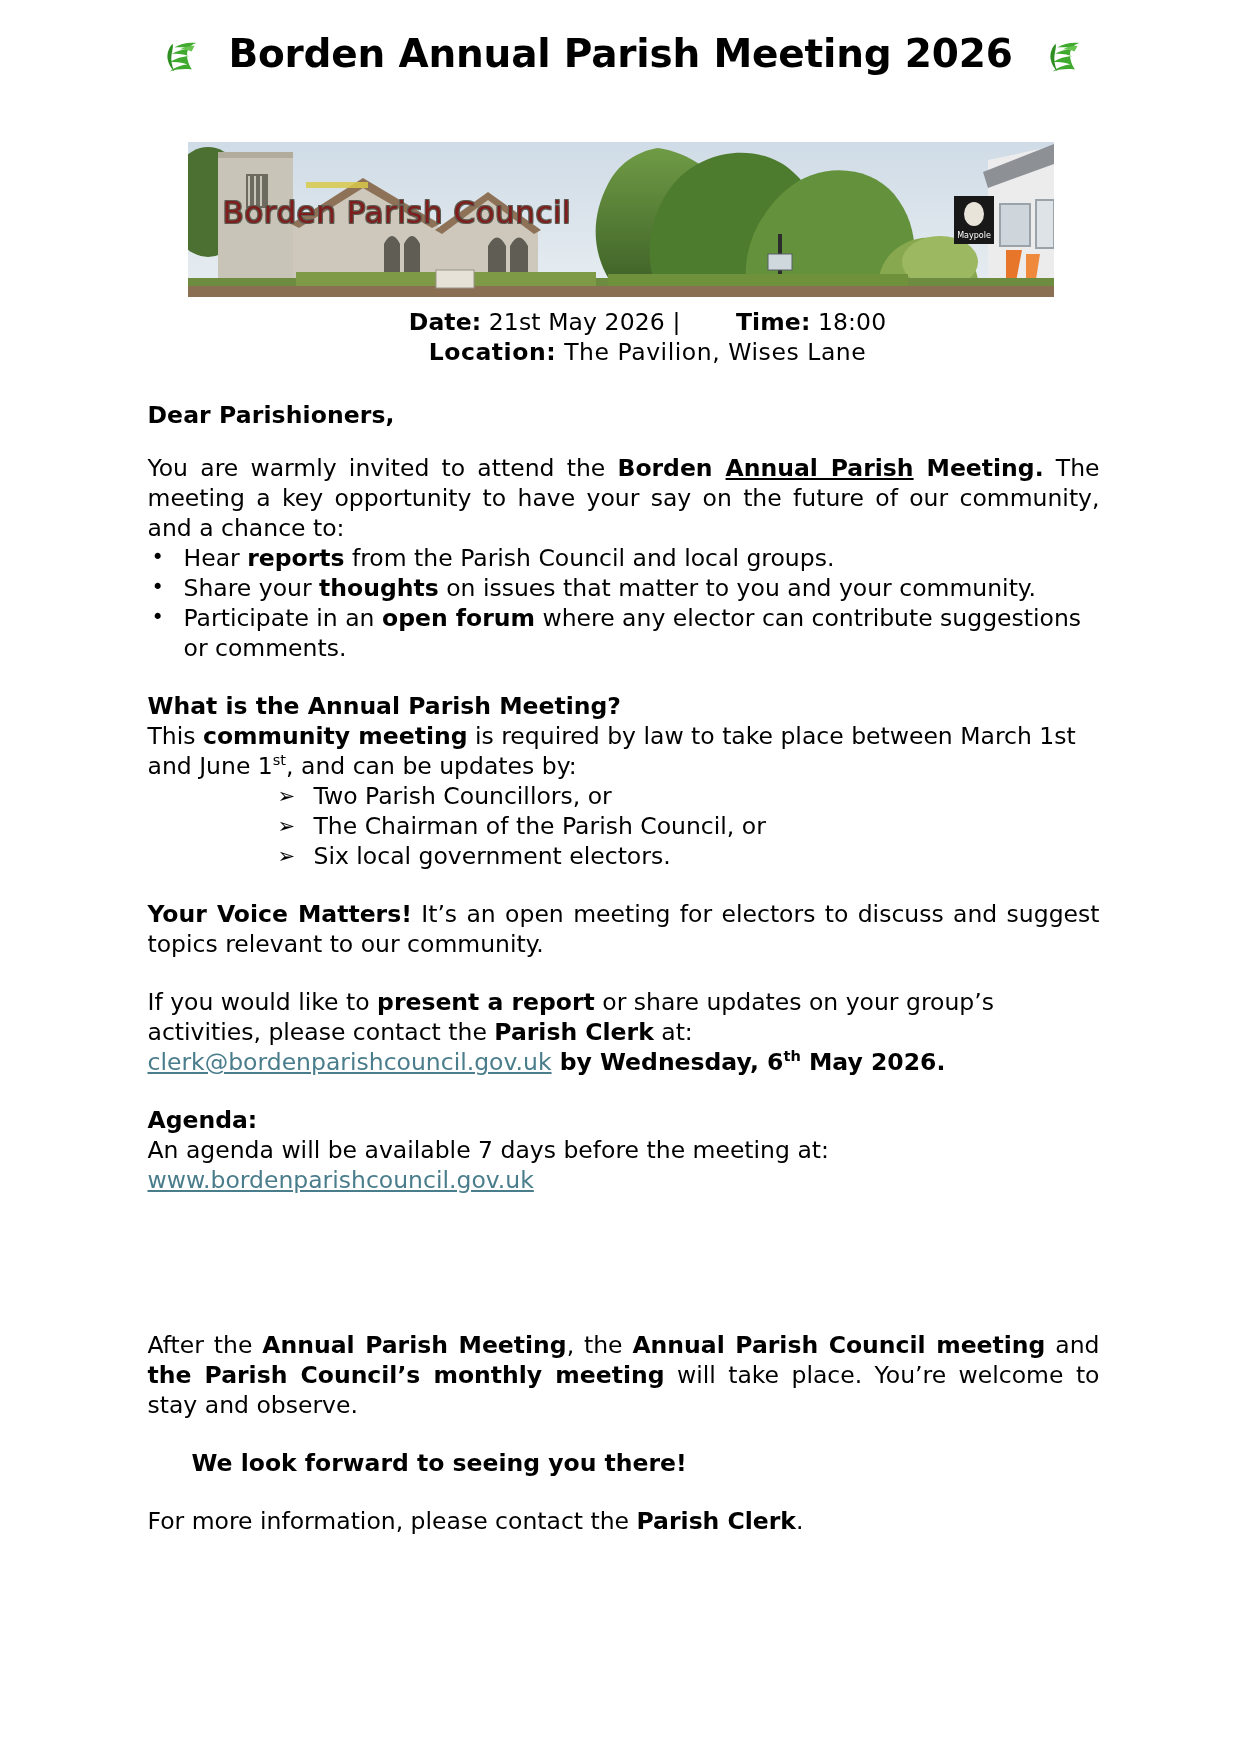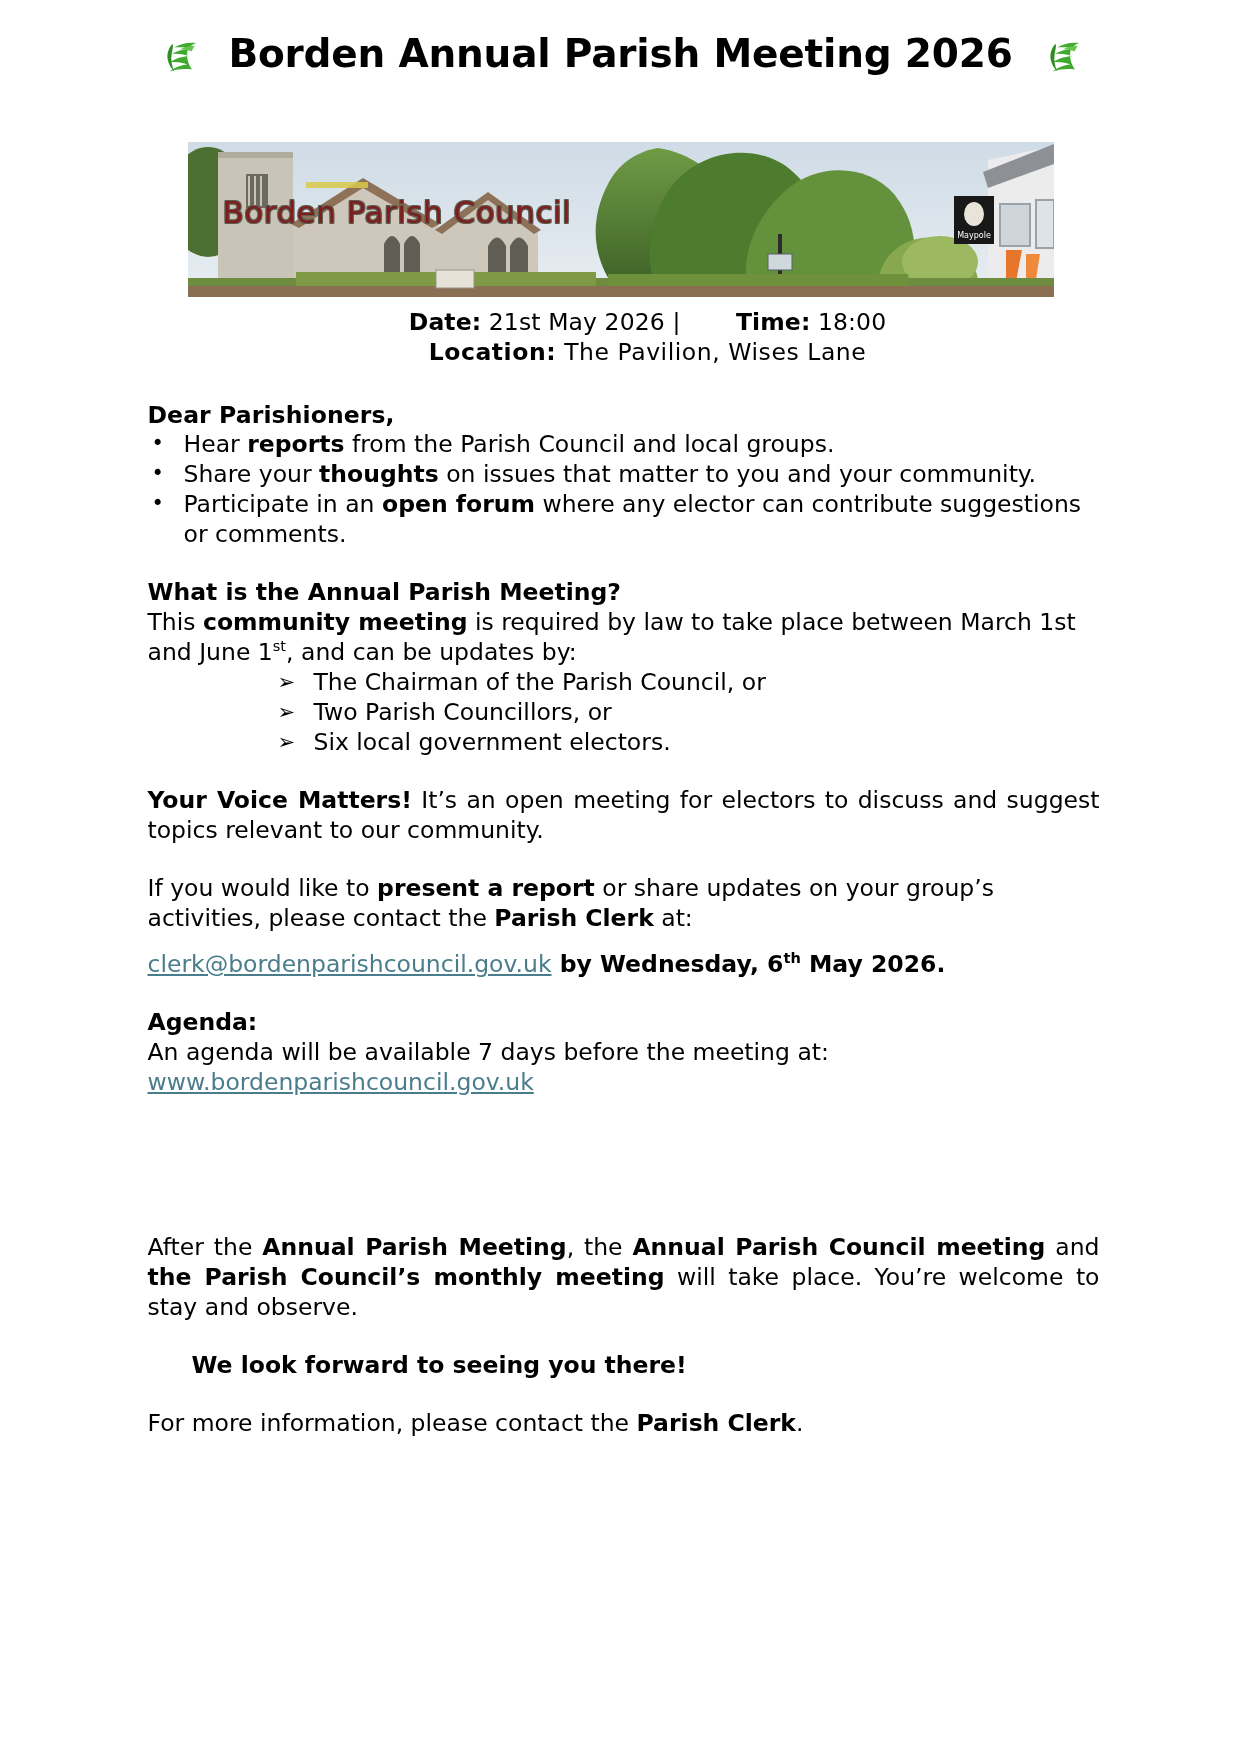--- a/index.html
+++ b/index.html
@@ -103,21 +103,21 @@
     font-size: 23.5px;
     margin-top: 34px;
     letter-spacing: 0.1px;
   }
   .justified {
     text-align: justify;
     text-justify: inter-word;
   }
   .gap-lg { margin-top: 28px; }
   .gap-md { margin-top: 24px; }
-  .gap-sm { margin-top: 16px; }
+  .gap-sm { margin-top: 0; }
 
   .u { text-decoration: underline; }
 
   
   ul.dots {
     list-style: none;
     margin: 0;
     padding: 0;
   }
   ul.dots > li {
@@ -260,35 +260,36 @@
         <span>|</span>
         <b>Time:</b><span>&nbsp;</span><span>18:00</span>
       </div>
       <div class="meta-line meta-loc">
         <b>Location:</b><span>&nbsp;</span><span>The Pavilion, Wises Lane</span>
       </div>
     </div>
 
     <div class="salutation">Dear Parishioners,</div>
 
+    <div class="para justified gap-md"><span>You are warmly invited to attend the </span><b>Borden </b><b class="u">Annual Parish</b><b> Meeting.</b><span> The meeting a key opportunity to have your say on the future of our community, and a chance to:</span></div>
 
     <ul class="dots">
       <li><span>Hear </span><b>reports</b><span> from the Parish Council and local groups.</span></li>
       <li><span>Share your </span><b>thoughts</b><span> on issues that matter to you and your community.</span></li>
       <li><span>Participate in an </span><b>open forum</b><span> where any elector can contribute suggestions or comments.</span></li>
     </ul>
 
     <div class="gap-lg">
       <div class="para" style="font-weight:bold;">What is the Annual Parish Meeting?</div>
       <div class="para"><span>This </span><b>community meeting</b><span> is required by law to take place between March 1st and June 1</span><sup>st</sup><span>, and can be updates by:</span></div>
     </div>
 
     <ul class="arrows">
+      <li>Two Parish Councillors, or</li>
       <li>The Chairman of the Parish Council, or</li>
-      <li>Two Parish Councillors, or</li>
       <li>Six local government electors.</li>
     </ul>
 
     <div class="para justified gap-lg"><b>Your Voice Matters!</b><span> It’s an open meeting for electors to discuss and suggest topics relevant to our community.</span></div>
 
     <div class="para gap-lg"><span>If you would like to </span><b>present a report</b><span> or share updates on your group’s activities, please contact the </span><b>Parish Clerk</b><span> at:</span></div>
     <div class="para gap-sm"><span class="doc-link">clerk@bordenparishcouncil.gov.uk</span><b> by Wednesday, 6</b><b><sup>th</sup></b><b> May 2026.</b></div>
 
     <div class="gap-lg">
       <div class="para" style="font-weight:bold;">Agenda:</div>

